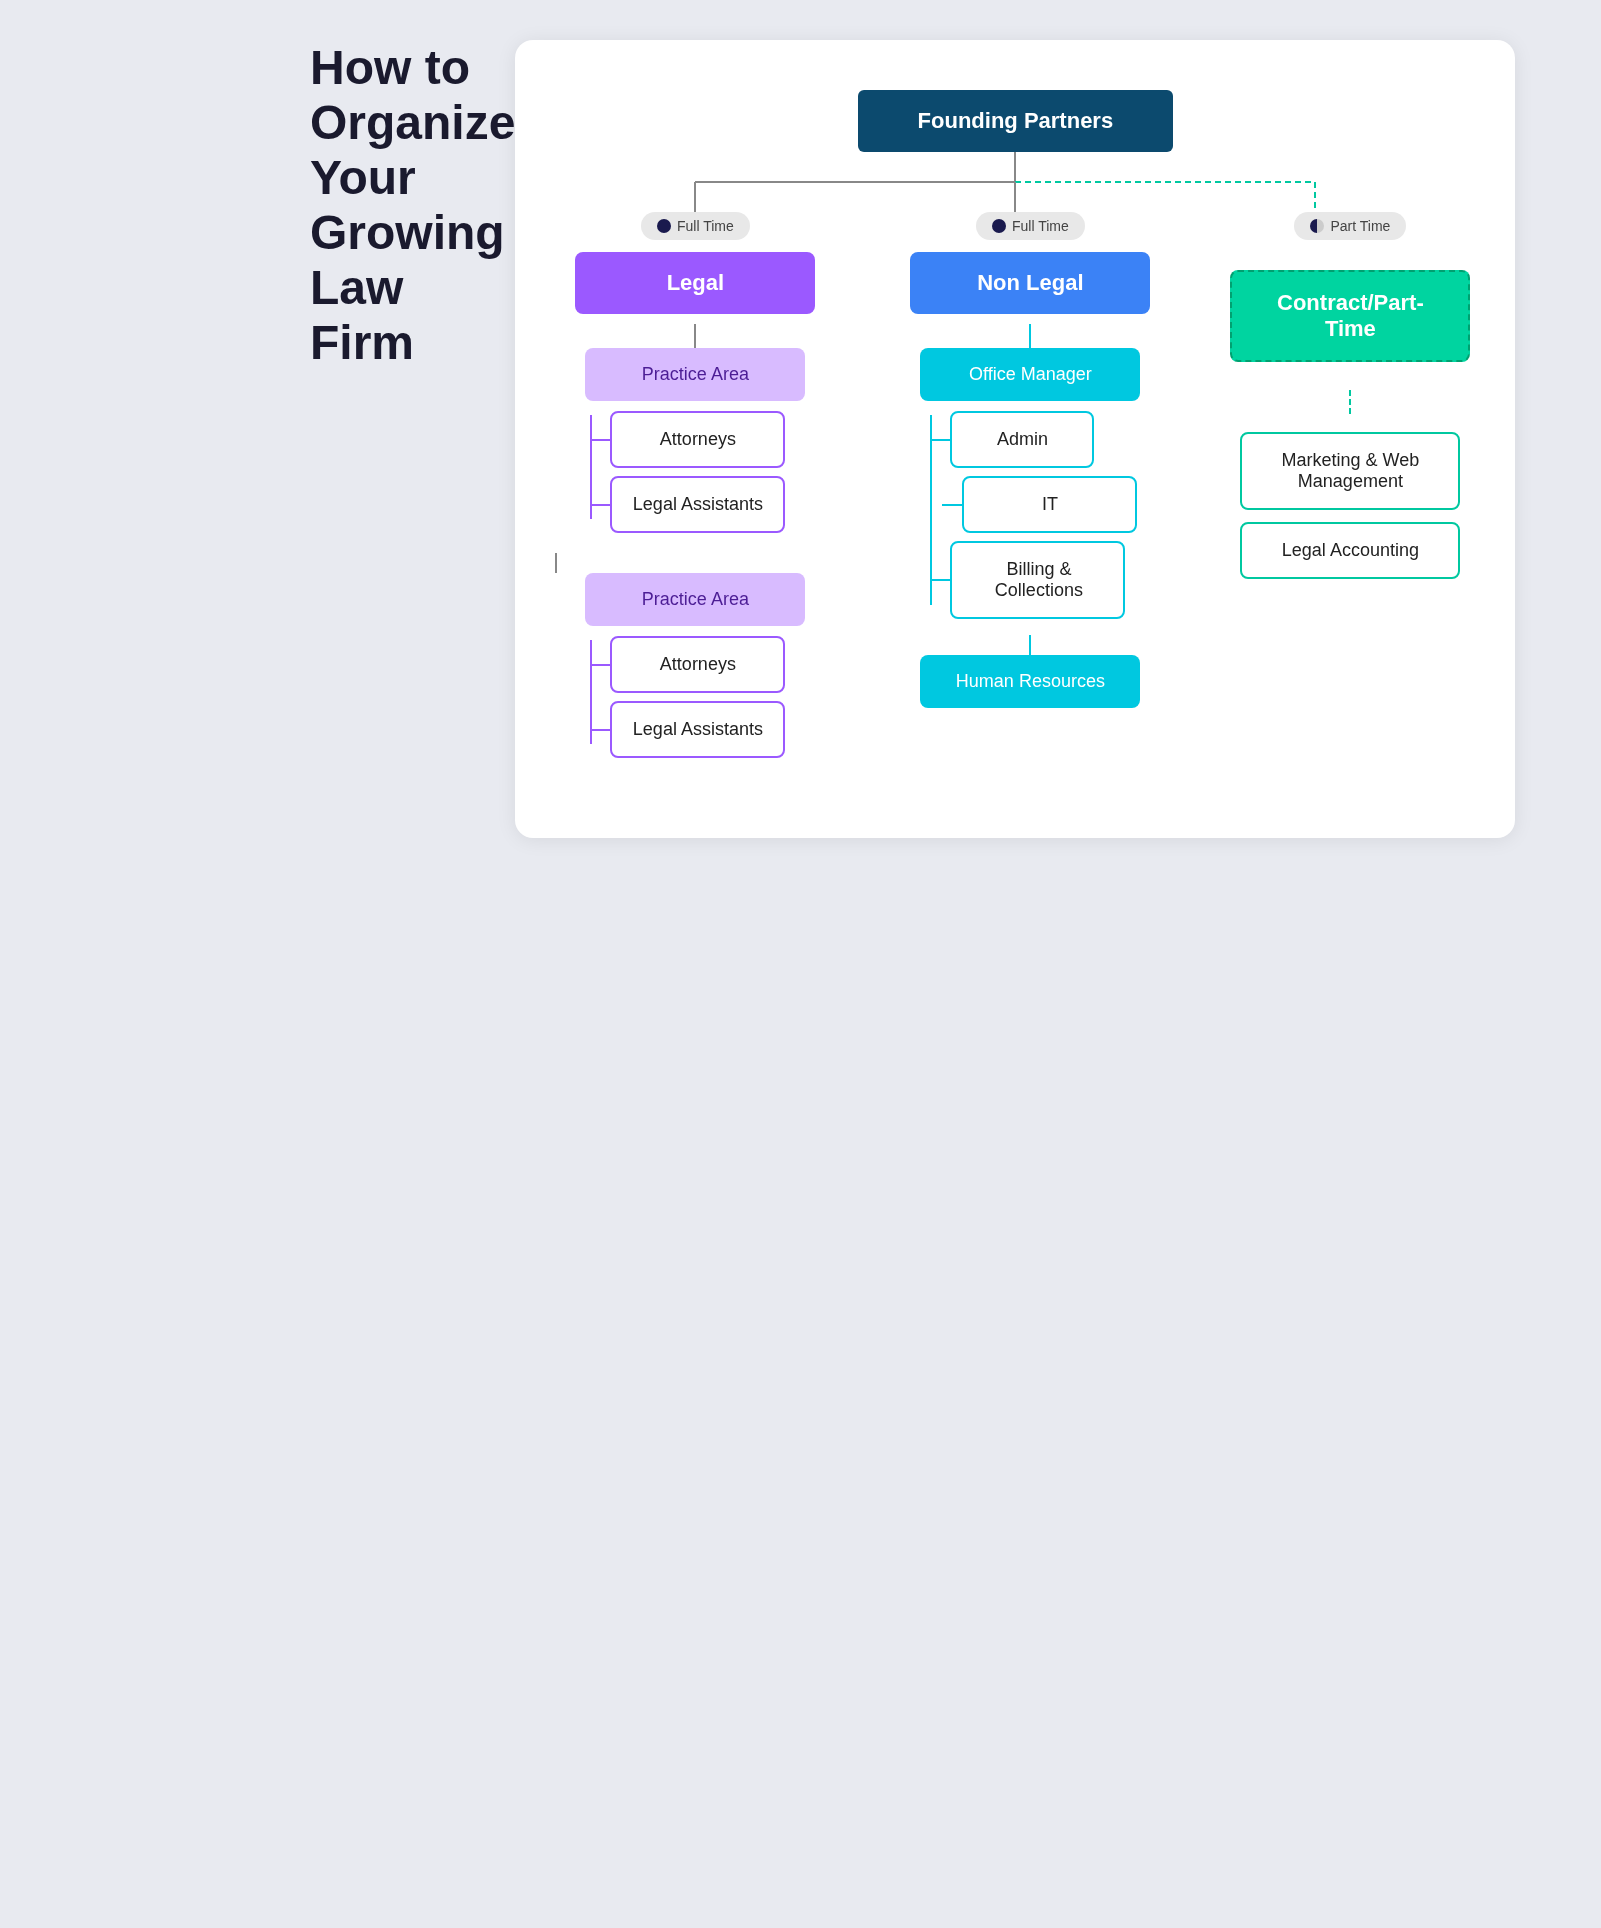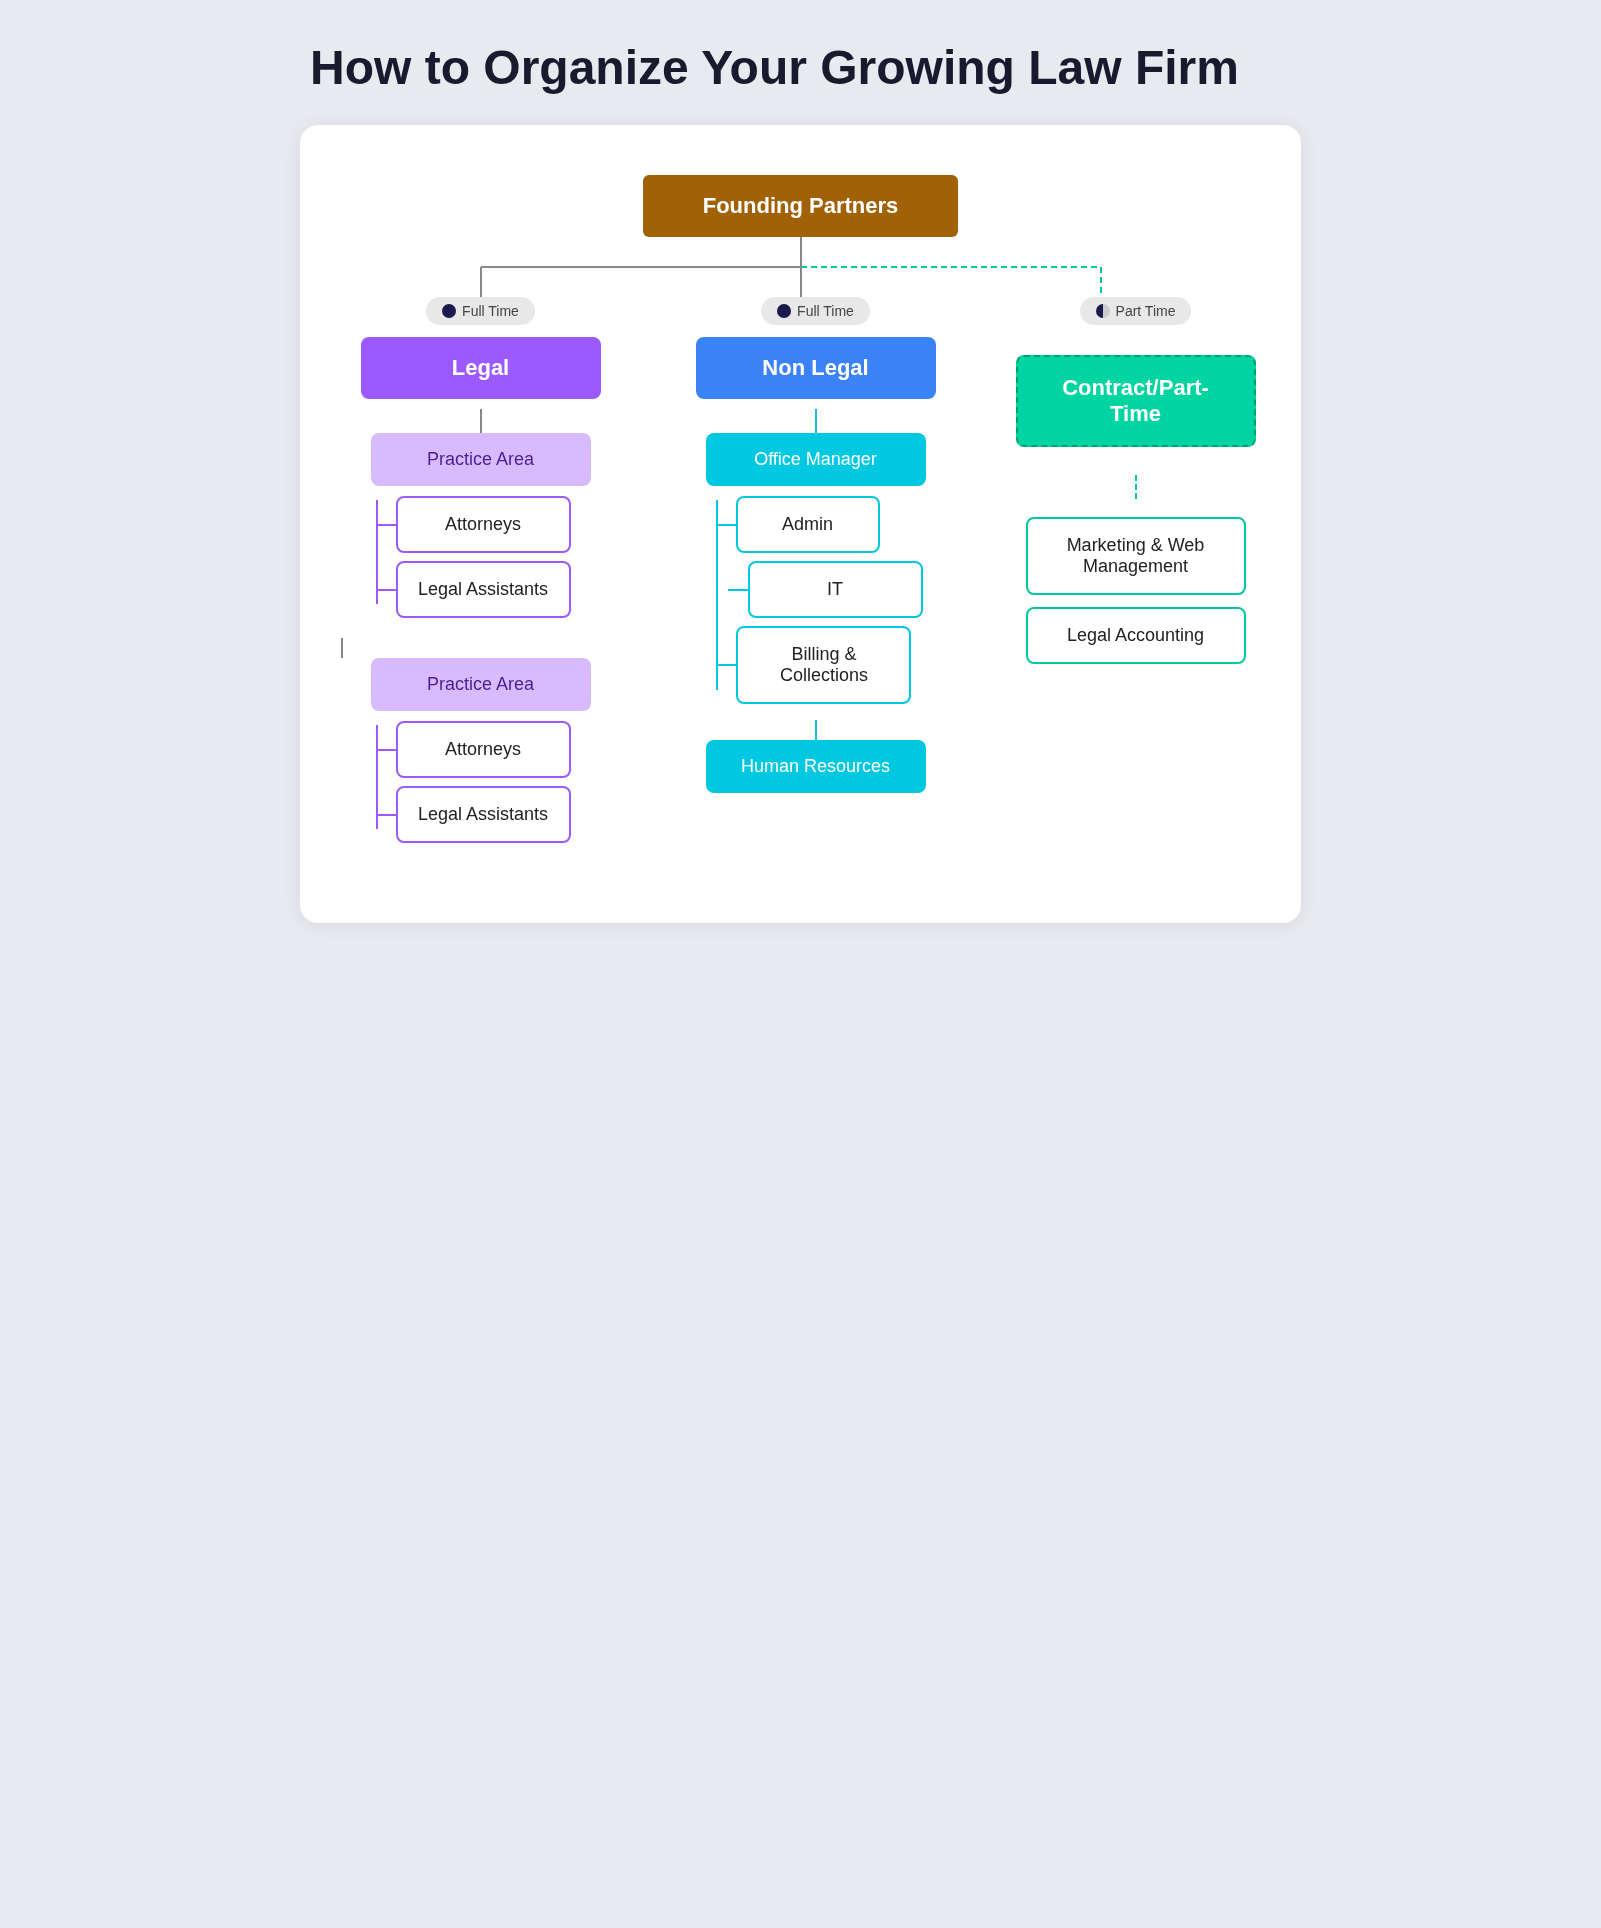--- a/index.html
+++ b/index.html
@@ -8,41 +8,40 @@
       font-family: 'Arial', sans-serif;
       display: flex;
       justify-content: center;
       align-items: flex-start;
       min-height: 100vh;
       padding: 40px 20px;
     }
     .page-wrapper {
       width: 1001px;
       display: flex;
-      flex-direction: column;
-      align-items: center;
+      flex-direction: row;
     }
     .main-title {
       font-size: 48px;
       font-weight: 900;
       color: #1a1a2e;
       text-align: left;
       width: 100%;
       margin-bottom: 30px;
       padding-left: 10px;
     }
     .diagram-card {
       background: #ffffff;
       border-radius: 18px;
       padding: 50px 40px 60px 40px;
       width: 100%;
       box-shadow: 0 2px 20px rgba(0,0,0,0.08);
     }
     .founding-box {
-      background: #a16207;
+      background: #0c4a6e;
       color: white;
       font-weight: 700;
       font-size: 22px;
       padding: 18px 60px;
       border-radius: 6px;
       text-align: center;
     }
 
     
     .badge-row {

